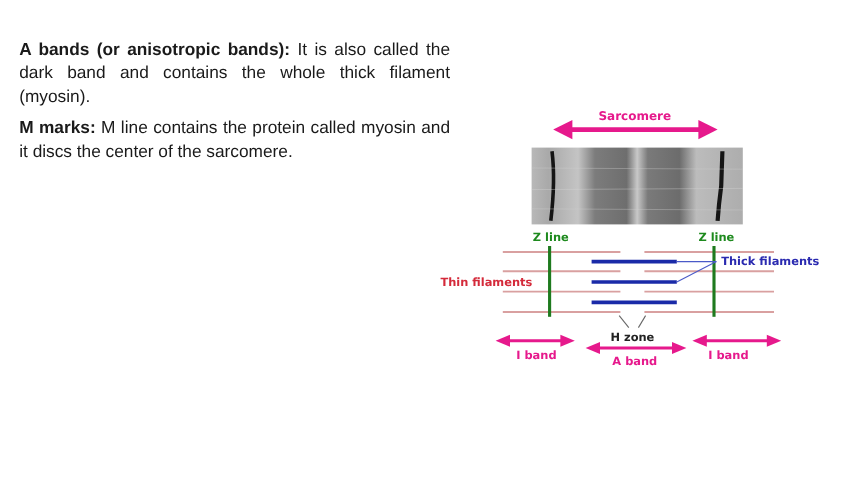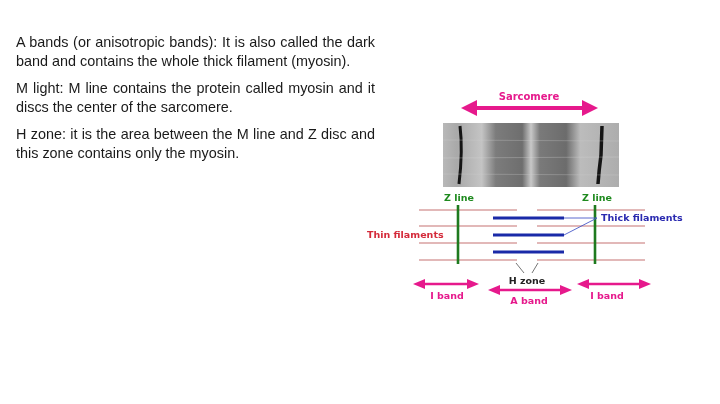--- a/index.html
+++ b/index.html
@@ -21,21 +21,21 @@
       width: 359px;
       color: #1a1a1a;
       font-size: 14.4px;
       line-height: 19.4px;
     }
     .para {
       margin: 0 0 7px 0;
       text-align: justify;
     }
     .para .term {
-      font-weight: normal;
+      font-weight: bold;
     }
     .diagram {
       position: absolute;
       left: 357px;
       top: 80px;
       width: 340px;
       height: 240px;
     }
     .diagram svg {
       display: block;
@@ -43,22 +43,21 @@
     .lbl {
       font-family: "DejaVu Sans", sans-serif;
       font-weight: bold;
     }
   </style>
 </head>
 <body>
 
 <div class="text-column">
   <p class="para"><span class="term">A bands (or anisotropic bands):</span><span> It is also called the dark band and contains the whole thick filament (myosin).</span></p>
-  <p class="para"><span class="term">M light:</span><span> M line contains the protein called myosin and it discs the center of the sarcomere.</span></p>
-  <p class="para"><span class="term">H zone:</span><span> it is the area between the M line and Z disc and this zone contains only the myosin.</span></p>
+  <p class="para"><span class="term">M marks:</span><span> M line contains the protein called myosin and it discs the center of the sarcomere.</span></p>
 </div>
 
 <div class="diagram">
   <svg width="340" height="240" viewBox="0 0 340 240" xmlns="http://www.w3.org/2000/svg">
     <defs>
       <linearGradient id="micro" x1="0" x2="1" y1="0" y2="0">
         <stop offset="0" stop-color="#b8b8b8"></stop>
         <stop offset="0.08" stop-color="#a9a9a9"></stop>
         <stop offset="0.22" stop-color="#c4c4c4"></stop>
         <stop offset="0.3" stop-color="#7c7c7c"></stop>

